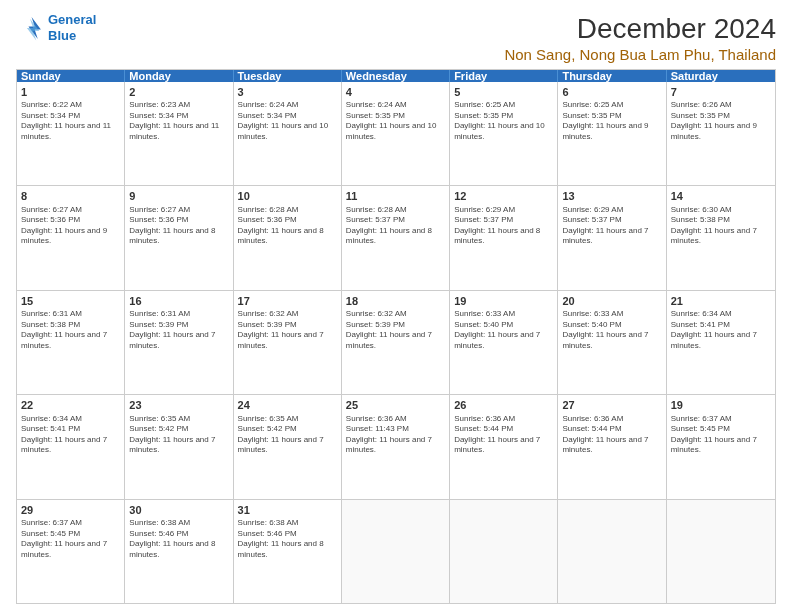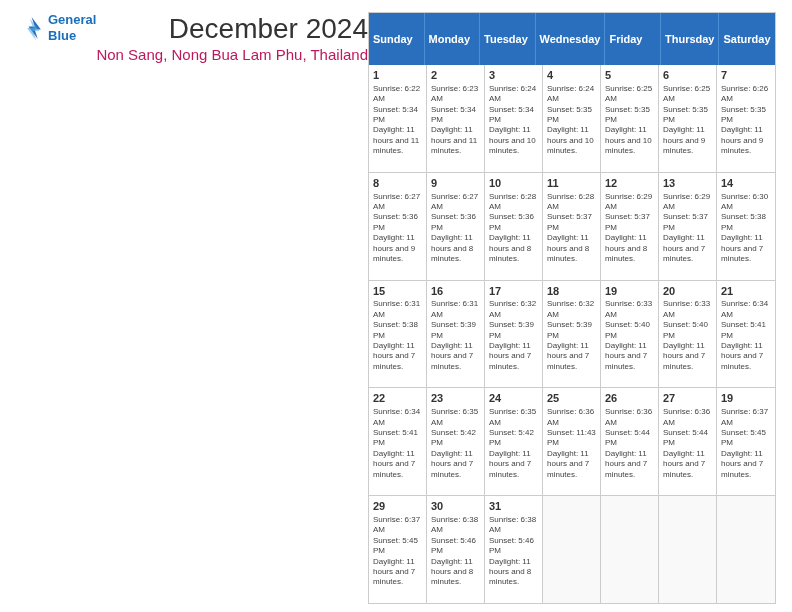--- a/index.html
+++ b/index.html
@@ -8,21 +8,21 @@
       background: #fff;
       width: 792px;
       height: 612px;
       overflow: hidden;
     }
     .page {
       width: 792px;
       height: 612px;
       padding: 12px 16px 8px 16px;
       display: flex;
-      flex-direction: row;
+      flex-direction: column;
     }
     .header {
       display: flex;
       align-items: flex-start;
       justify-content: space-between;
       margin-bottom: 6px;
     }
     .logo {
       display: flex;
       align-items: center;
@@ -45,39 +45,39 @@
       text-align: right;
     }
     .main-title {
       font-size: 28px;
       font-weight: 300;
       color: #333;
       line-height: 1.2;
     }
     .sub-title {
       font-size: 15px;
-      color: #be185d;
+      color: #a16207;
       font-weight: 400;
     }
     .calendar {
       flex: 1;
       display: flex;
       flex-direction: column;
       border: 1px solid #ccc;
     }
     .cal-header-row {
       display: grid;
       grid-template-columns: repeat(7, 1fr);
       background: #2a6fbd;
     }
     .cal-header-cell {
       color: #fff;
       font-size: 11px;
       font-weight: bold;
-      padding: 20px 4px;
+      padding: 0 4px;
       text-align: left;
       border-right: 1px solid #4a8fd4;
     }
     .cal-header-cell:last-child { border-right: none; }
     .cal-body {
       display: flex;
       flex-direction: column;
       flex: 1;
     }
     .cal-row {

